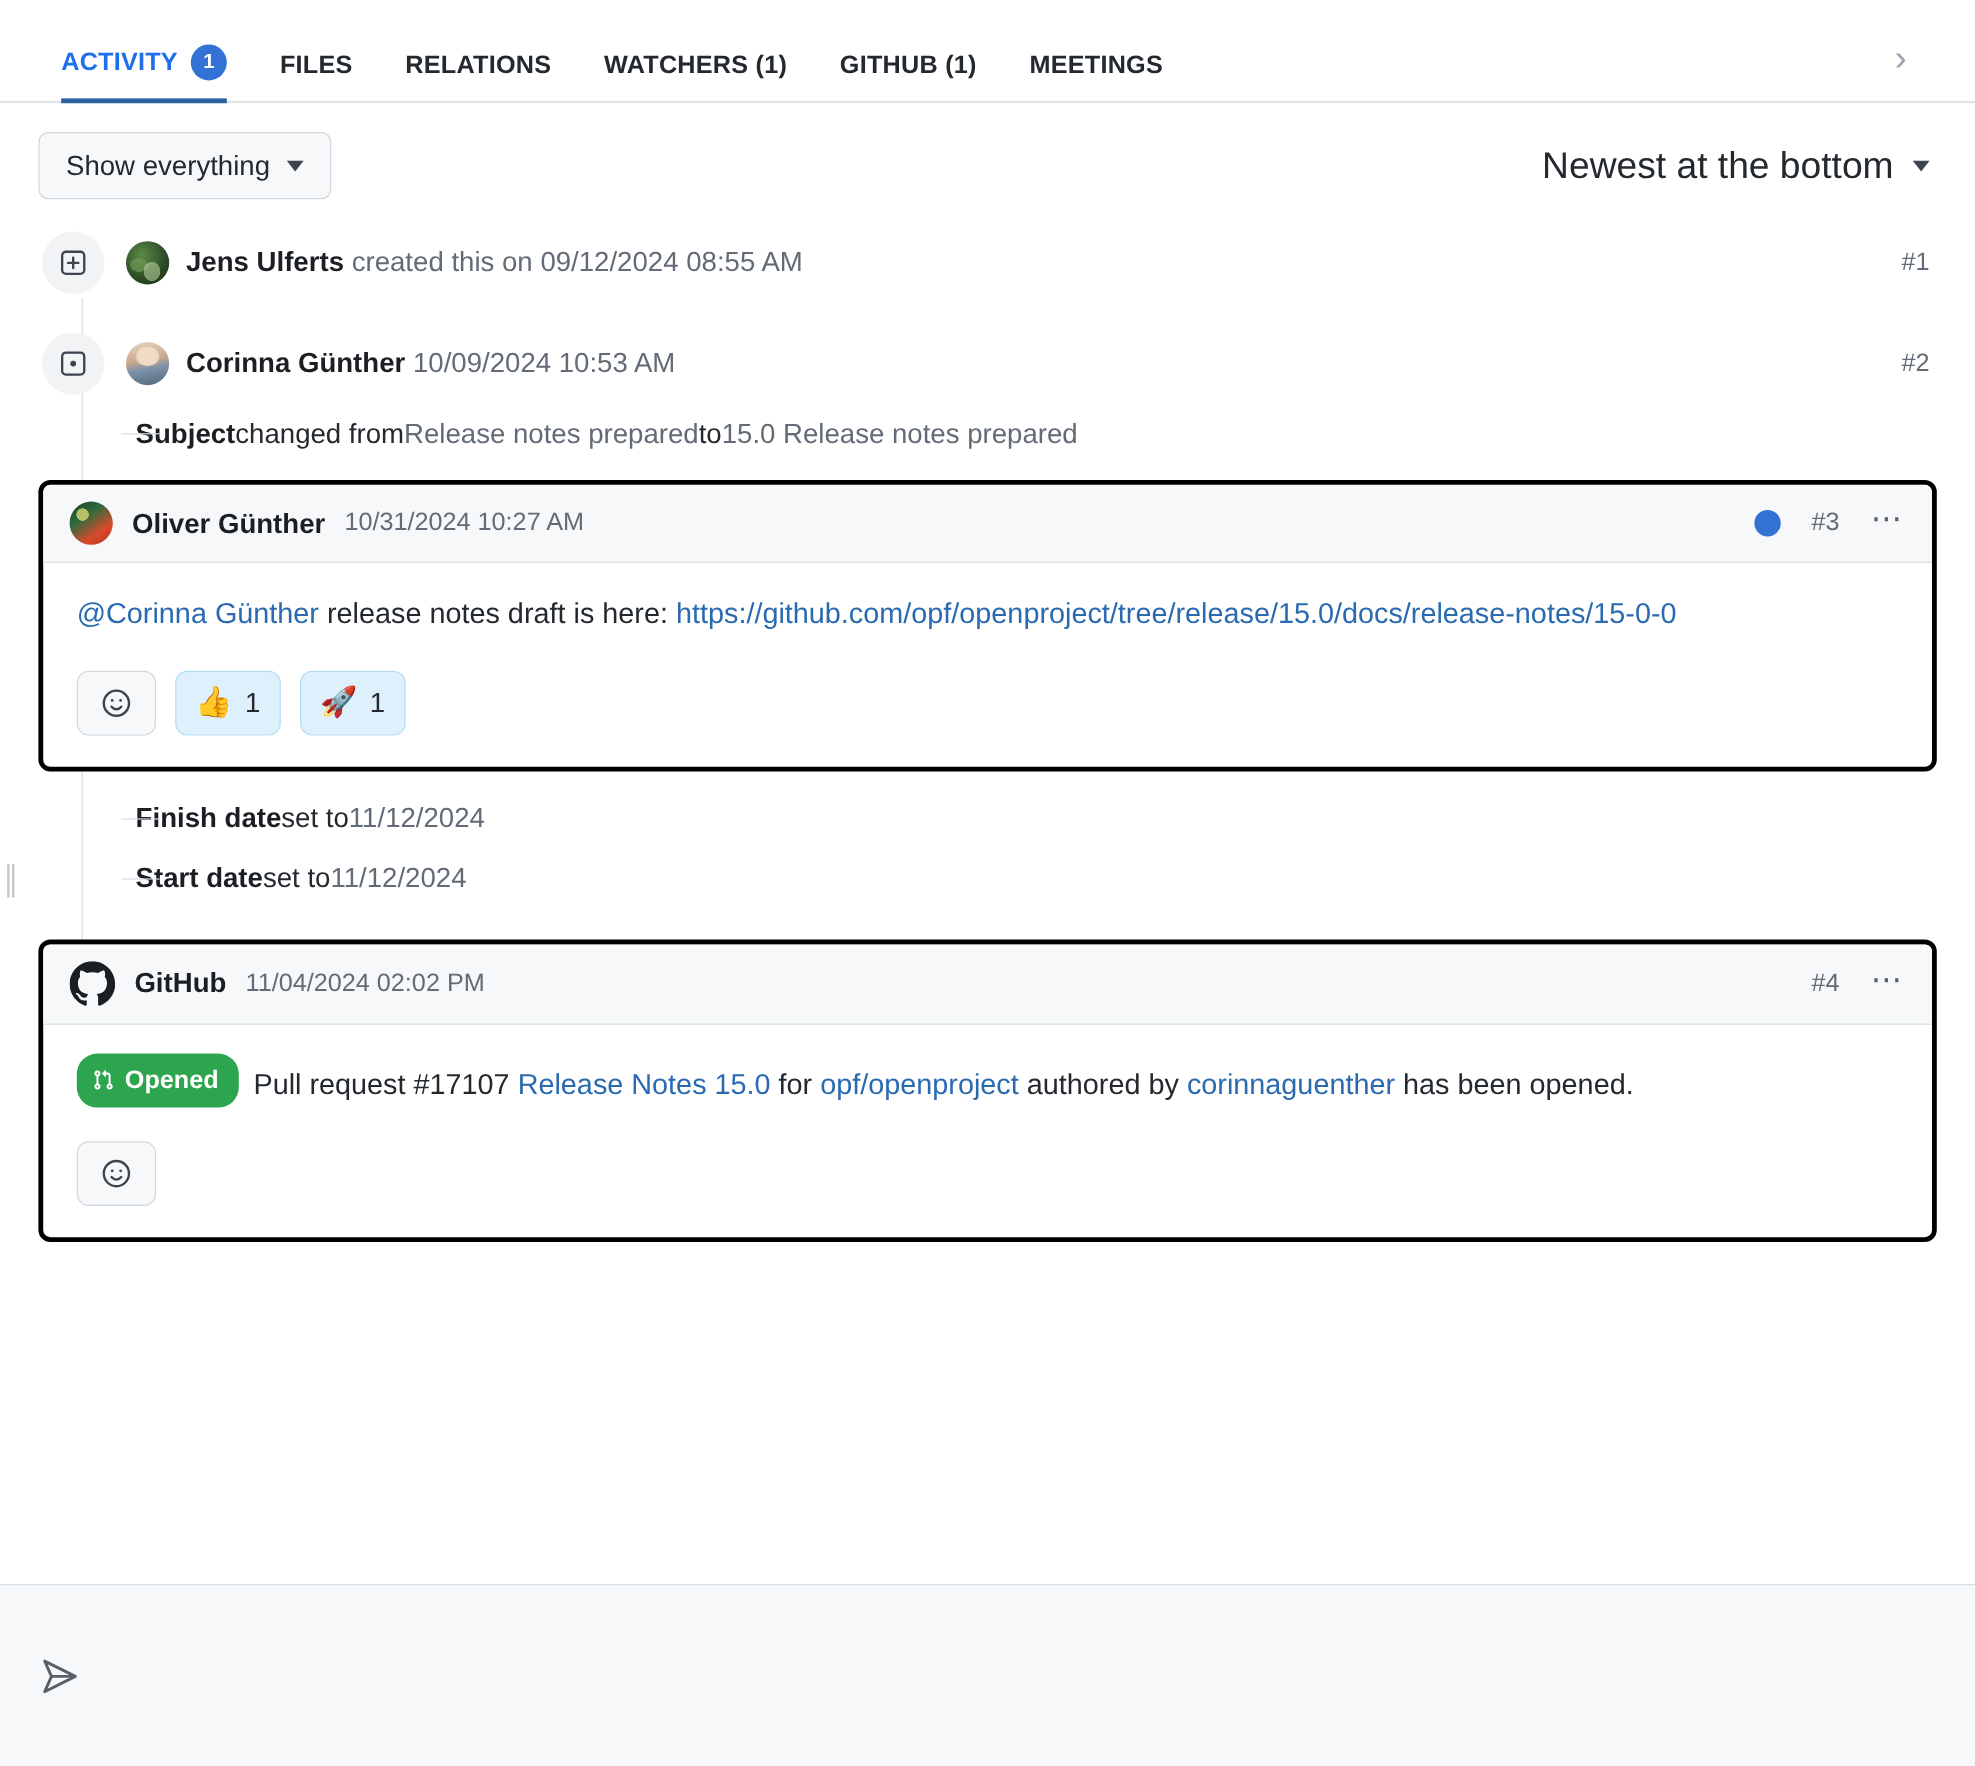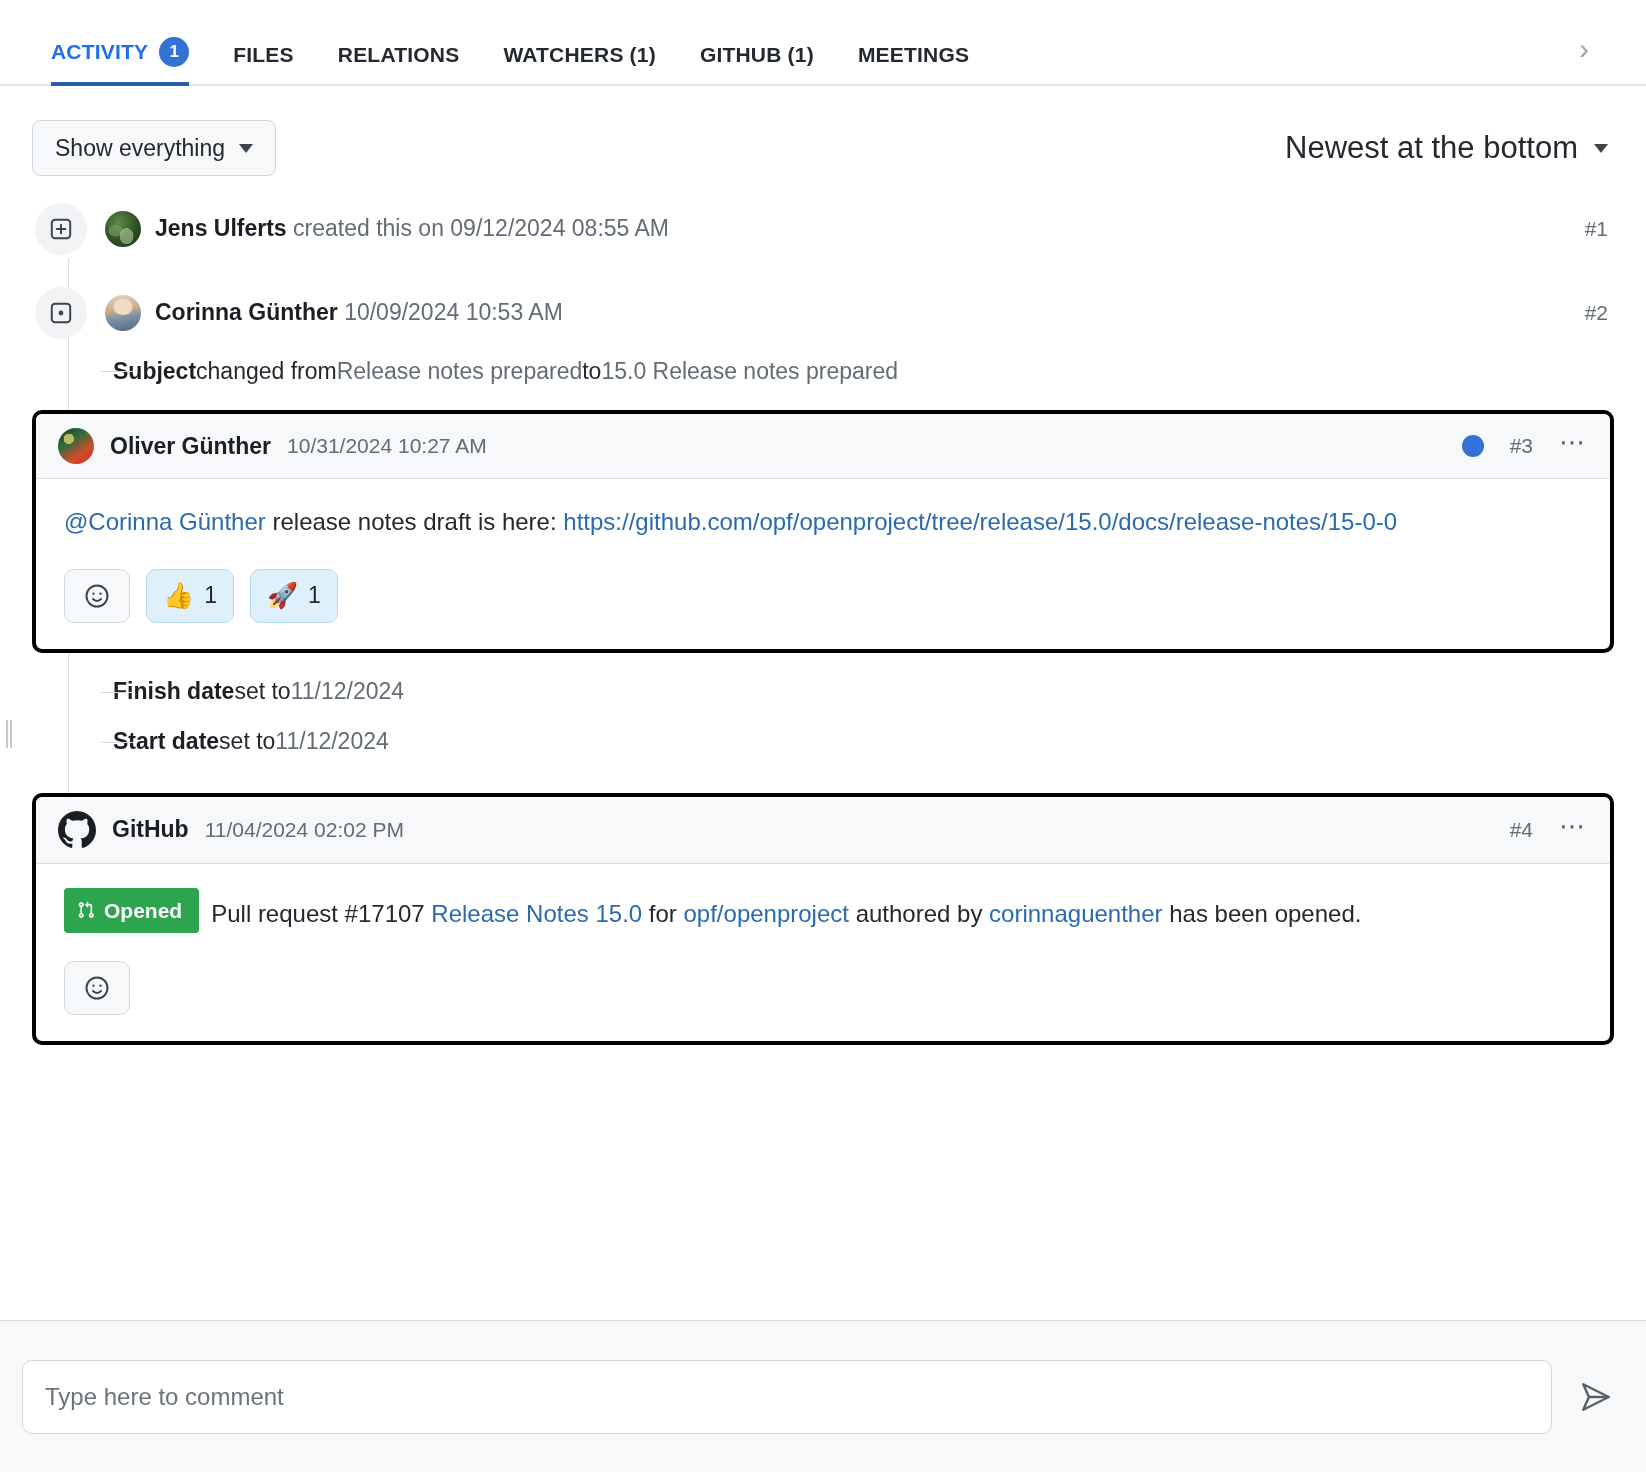--- a/index.html
+++ b/index.html
@@ -62,21 +62,21 @@
     font-size: 30px;
     line-height: 1;
     cursor: pointer;
   }
 
   
   .filterbar {
     display: flex;
     align-items: center;
     justify-content: space-between;
-    padding: 34px 36px 0 32px;
+    padding: 24px 36px 0 32px;
   }
   .btn-outline {
     display: inline-flex;
     align-items: center;
     gap: 14px;
     height: 56px;
     padding: 0 22px;
     border: 1px solid #d0d7de;
     border-radius: 8px;
     background: #f6f8fa;
@@ -272,21 +272,21 @@
   .smiley { display:block; }
 
   
   .gh-icon { width: 38px; height: 38px; flex: 0 0 38px; }
   .badge-opened {
     display: inline-flex;
     align-items: center;
     gap: 9px;
     background: #2da44e;
     color: #ffffff;
-    border-radius: 4px;
+    border-radius: 17px;
     padding: 6px 17px 6px 13px;
     font-size: 21px;
     font-weight: 600;
     vertical-align: 2px;
     margin-right: 12px;
   }
 
   
   .composer {
     position: absolute;
@@ -486,20 +486,19 @@
     </div>
   </div>
 </div>
 
 <div class="scrollgrip">
     <i></i>
     <i></i>
   </div>
 
 <div class="composer">
-  <input class="composer-input" type="text" placeholder="Type here to comment" style="">
   <button class="send-btn">
     <svg width="34" height="34" viewBox="0 0 24 24" fill="none" stroke="#57606a" stroke-width="1.7" stroke-linejoin="round">
       <path d="M3 3l18 9-18 9 4-9-4-9z"></path>
       <path d="M7 12h14"></path>
     </svg>
   </button>
 </div>
 
 </body></html>

